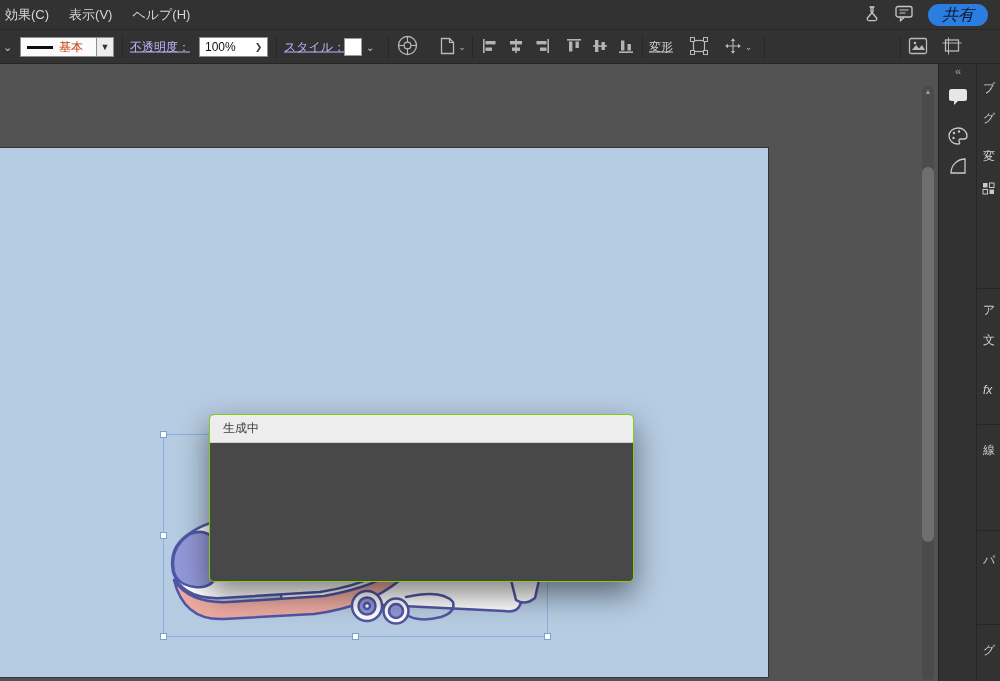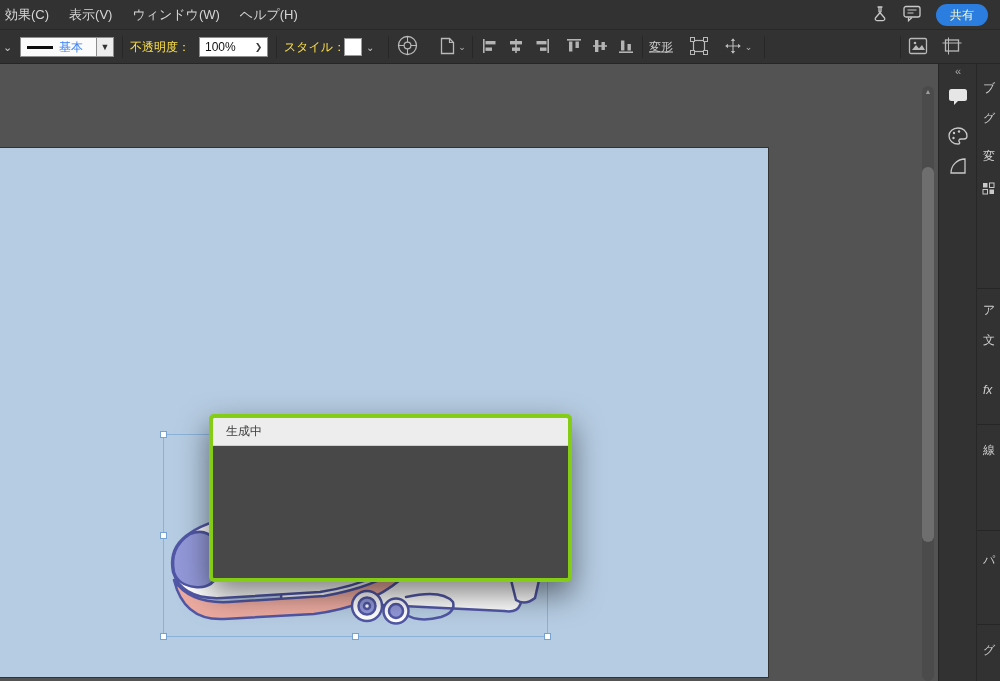--- a/index.html
+++ b/index.html
@@ -13,38 +13,38 @@
   .menubar {
     position:absolute; top:0; left:0; right:0; height:30px; background:#323232;
     display:flex; color:#d6d6d6; font-size:13px; z-index:60;
     border-bottom:1px solid #282828;
   }
   .menu-item { padding:0 10px; height:30px; display:flex; align-items:center; cursor:default; }
   .menu-item:first-child { padding-left:5px; }
   .menubar-right { margin-left:auto; display:flex; align-items:center; gap:15px; padding-right:12px; }
   .icon-btn { display:flex; align-items:center; justify-content:center; background:transparent; border:none; cursor:default; }
   .share-button {
-    background:#2b7de0; color:#fef9c3; border:none; border-radius:12px;
-    padding:4px 14px; font-size:12px; line-height:14px; cursor:default;
+    background:#2b7de0; color:#0f172a; border:none; border-radius:12px;
+    padding:4px 14px; font-size:16px; line-height:14px; cursor:default;font-style:italic;
   }
   
   .controlbar {
     position:absolute; top:30px; left:0; right:0; height:34px; background:#323232;
     border-bottom:1px solid #262626; z-index:55; font-size:12px; color:#c9c9c9;
   }
   .controlbar > * { position:absolute; }
-  .cb-label { top:50%; transform:translateY(-50%); color:#fde047; font-size:12px; white-space:nowrap; }
+  .cb-label { top:50%; transform:translateY(-50%); color:#c4b5fd; font-size:12px; white-space:nowrap;text-decoration:underline; }
   .cb-sep { top:6px; width:1px; height:22px; background:#272727; }
   .cb-chevron-first { left:3px; top:50%; transform:translateY(-50%); color:#c9c9c9; font-size:11px; }
   .stroke-box {
     left:20px; top:7px; width:77px; height:20px; background:#fbfbfb; border:1px solid #8e8e8e;
     display:flex; align-items:center; gap:6px; padding:0 6px; cursor:default;
   }
   .stroke-line { width:26px; height:3px; background:#0c0c0c; }
-  .stroke-label { font-size:12px; color:#3b82f6; }
+  .stroke-label { font-size:12px; color:#c2410c; }
   .stroke-chevron {
     left:96px; top:7px; width:18px; height:20px; background:#ededed; border:1px solid #8e8e8e;
     display:flex; align-items:center; justify-content:center; color:#333; font-size:9px; cursor:default;
   }
   .opacity-input {
     left:199px; top:7px; width:52px; height:20px; background:#fff; border:1px solid #8e8e8e;
     color:#111; font-size:12px; padding:0 5px; font-family:inherit;
   }
   .opacity-disclosure {
     left:250px; top:7px; width:18px; height:20px; background:#fff; border:1px solid #8e8e8e; border-left:none;
@@ -71,22 +71,22 @@
     border:1px solid #8ab1d8; pointer-events:none;
   }
   .handle {
     position:absolute; width:7px; height:7px; background:#fff; border:1px solid #74a3d2; pointer-events:auto;
   }
   .scroll-track { position:absolute; right:4px; top:22px; bottom:0; width:12px; background:#4b4b4b; border-radius:6px; }
   .scroll-thumb { position:absolute; right:4px; top:103px; width:12px; height:375px; background:#6e6e6e; border-radius:6px; }
   .scroll-up { position:absolute; right:5px; top:24px; width:10px; text-align:center; color:#9d9d9d; font-size:7px; }
   
   .dialog {
-    position:absolute; left:209px; top:414px; width:363px; height:168px; z-index:100;
-    border-radius:5px; overflow:hidden; background:#484848; border:4px solid #84cc16;
+    position:absolute; left:209px; top:414px; width:425px; height:168px; z-index:100;
+    border-radius:5px; overflow:hidden; background:#484848; border:1px solid #84cc16;
     box-shadow:0 12px 30px rgba(0,0,0,.5);
   }
   .dialog-title {
     height:28px; background:#ededed; border-bottom:1px solid #cfcfcf;
     display:flex; align-items:center; padding:0 13px; color:#3c3c3c; font-size:12px;
   }
   .dialog-body { position:relative; height:139px; }
   .dialog-message { position:absolute; left:16px; top:36px; color:#c6c6c6; font-size:13px; }
   .progress-track { position:absolute; left:16px; right:19px; top:61px; height:7px; background:#3a3a3a; border-radius:2px; overflow:hidden; }
   .progress-fill { height:100%; width:19%; background:#4a90dc; border-radius:2px; }
@@ -102,21 +102,20 @@
   .panel-grid-icon { position:absolute; left:5px; }
 </style>
 </head>
 <body>
 
 <div class="app">
 
   <div class="menubar">
     <span class="menu-item">効果(C)</span>
     <span class="menu-item">表示(V)</span>
-    <span class="menu-item">ウィンドウ(W)</span>
     <span class="menu-item">ヘルプ(H)</span>
     <div class="menubar-right">
       <button class="icon-btn">
         <span>
           <svg width="16" height="17" viewBox="0 0 16 17">
               <path d="M6 2h4M7 2v4.5L12.6 13a1.8 1.8 0 0 1-1.6 2.6H5A1.8 1.8 0 0 1 3.4 13L9 6.5V2" fill="none" stroke="#c9c9c9" stroke-width="1.3" stroke-linecap="round" stroke-linejoin="round"></path>
             </svg>
         </span>
       </button>
       <button class="icon-btn">

